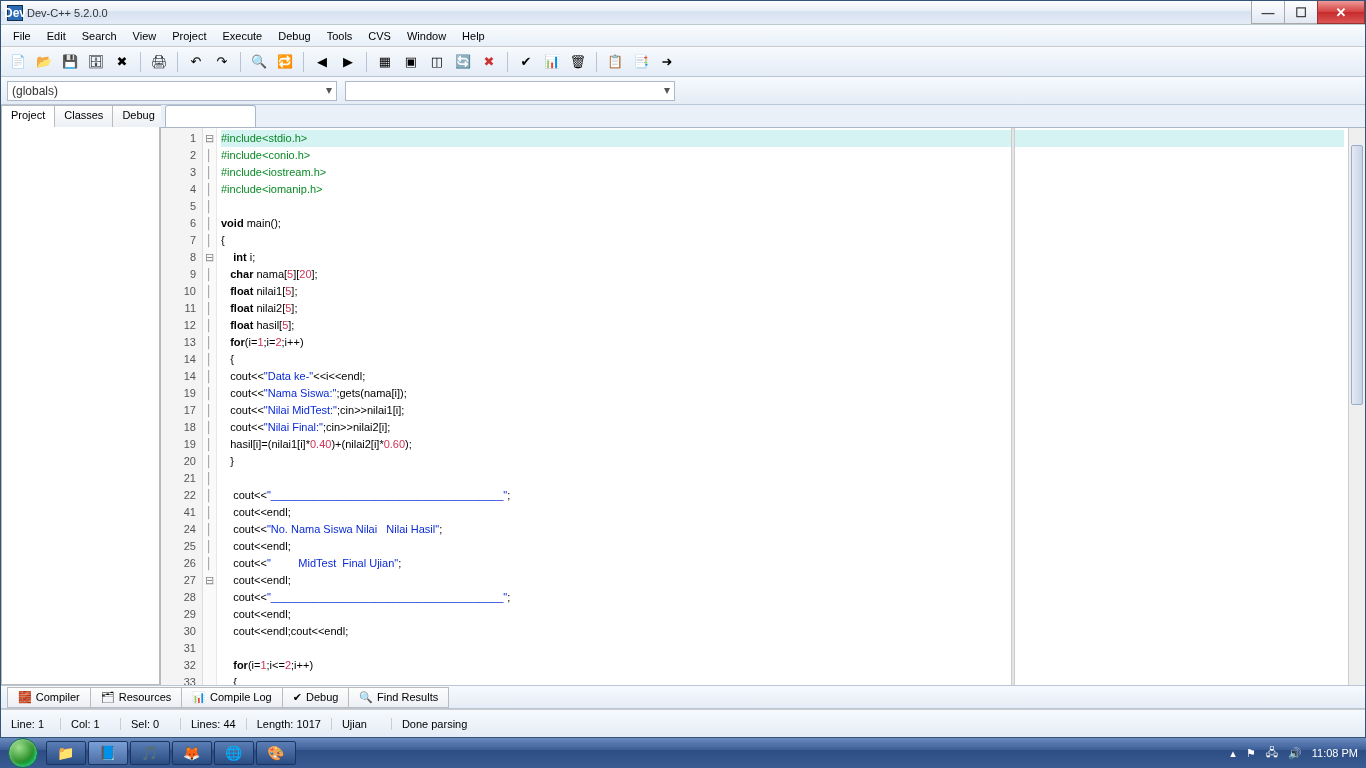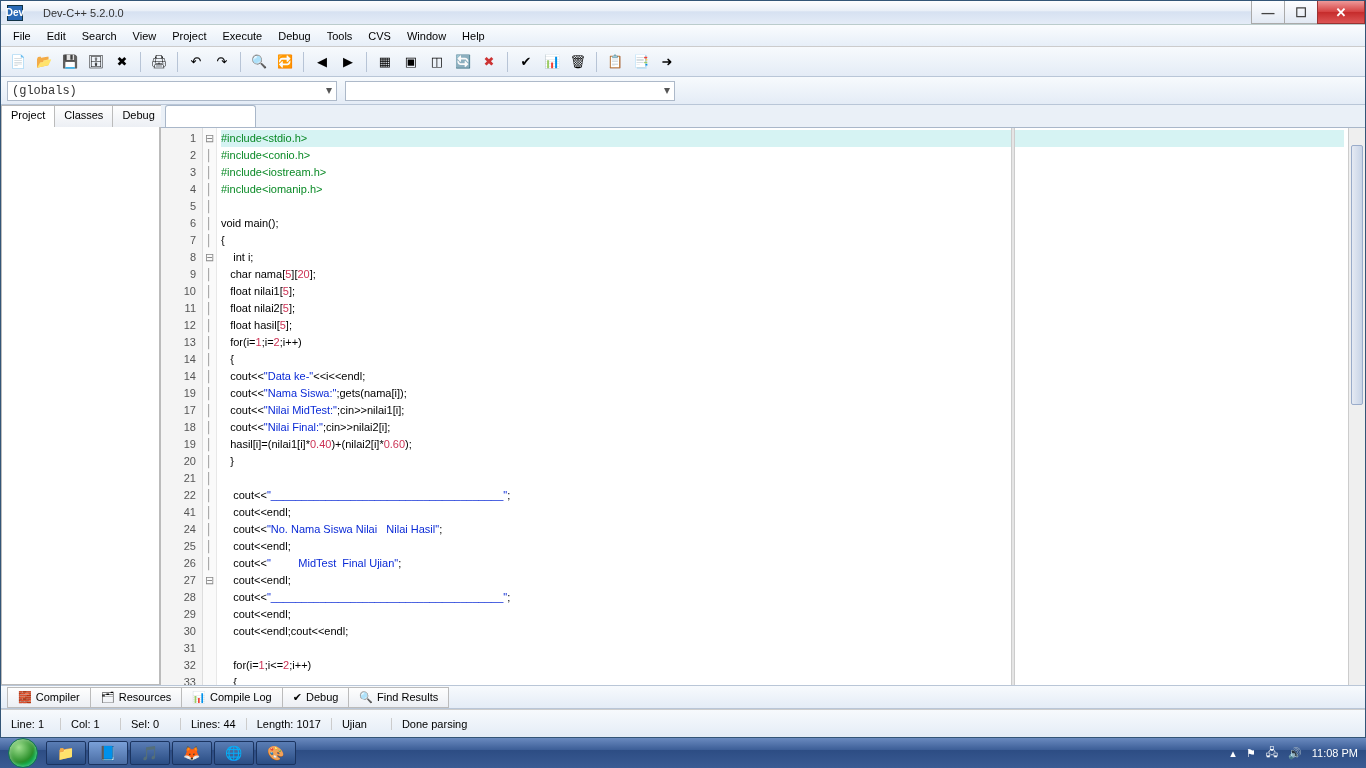--- a/index.html
+++ b/index.html
@@ -1,50 +1,50 @@
 <!DOCTYPE html>
 <html><head>
 <meta charset="utf-8">
 <style>
 *{margin:0;padding:0;box-sizing:border-box;font-family:Tahoma,Verdana,sans-serif;font-size:11px}
 html,body{width:1366px;height:768px;overflow:hidden;background:#000}
 .window{width:1366px;height:738px;background:#f0f0f0;display:flex;flex-direction:column;border:1px solid #357}
 .titlebar{height:24px;background:linear-gradient(to bottom,#fdfdfe,#e8eef7 45%,#d6e1f1 46%,#e4ecf7);display:flex;align-items:center;padding-left:6px;color:#333;border-bottom:1px solid #bcc}
-.titlebar .icon{width:16px;height:16px;background:#2a6ab6;color:#fff;font-size:10px;font-weight:bold;display:inline-flex;align-items:center;justify-content:center;margin-right:20px;border:1px solid #134}
+.titlebar .icon{width:16px;height:16px;background:#2a6ab6;color:#fff;font-size:12px;font-weight:bold;display:inline-flex;align-items:center;justify-content:center;margin-right:4px;border:1px solid #134}
 .titlebar .title{flex:1}
 .winbtns{display:flex;height:100%}
 .winbtn{width:34px;display:flex;align-items:center;justify-content:center;font-family:Arial;font-size:13px;font-weight:bold;color:#444;border:1px solid #aaa;border-top:none;background:linear-gradient(to bottom,#fdfdfe,#e2e9f3);margin-left:-1px}
 .winbtn.close{width:48px;background:linear-gradient(to bottom,#e99,#d64444 48%,#c62c2c 52%,#d55);color:#fff;border-color:#933}
 .menubar{height:22px;background:linear-gradient(to bottom,#fafcfe,#e7eff8);display:flex;align-items:center;padding-left:4px;border-bottom:1px solid #ccc}
 .menubar span{padding:3px 8px 3px 8px;cursor:default}
 .toolbar{height:30px;background:linear-gradient(to bottom,#f7fafd,#e4ecf6);display:flex;align-items:center;padding-left:6px;border-bottom:1px solid #b9c6d7;gap:4px}
 .tbtn{width:22px;height:22px;border:1px solid transparent;display:flex;align-items:center;justify-content:center;font-size:13px}
 .tsep{width:1px;height:20px;background:#b7c4d6;margin:0 3px}
 .selectorbar{height:28px;background:linear-gradient(to bottom,#f7fafd,#e4ecf6);display:flex;align-items:center;padding-left:6px;gap:8px;border-bottom:1px solid #b9c6d7}
-.combo{height:20px;background:#fff;border:1px solid #adb9c9;display:flex;align-items:center;padding:0 4px;font-family:Liberation Mono, monospace;font-size:12px;color:#333;position:relative}
+.combo{height:20px;background:#fff;border:1px solid #adb9c9;display:flex;align-items:center;padding:0 4px;font-family:Liberation Sans, sans-serif;font-size:12px;color:#333;position:relative}
 .combo::after{content:"▾";position:absolute;right:4px;color:#555;font-family:Tahoma}
 .combo.globals{width:330px}
 .combo.empty{width:330px}
 .body{flex:1;display:flex;min-height:0}
 .leftpanel{width:160px;background:#f0f0f0;display:flex;flex-direction:column;border-right:1px solid #bbb}
 .lefttabs{height:22px;display:flex;background:#eaf0f7}
 .lefttab{padding:3px 9px;border:1px solid #bbb;border-bottom:none;background:linear-gradient(to bottom,#fefefe,#eceff4);margin-right:-1px;font-size:11px}
 .lefttab.active{background:#fff;font-weight:normal}
 .leftbody{flex:1;background:#fff;border:1px solid #bbb;border-top:none}
 .editor{flex:1;display:flex;flex-direction:column;min-width:0}
 .edtabs{height:22px;display:flex;background:#eaf0f7;padding-left:4px}
 .edtab{padding:20px 14px;border:1px solid #a9b7c9;border-bottom:none;background:#fff;border-top-left-radius:3px;border-top-right-radius:3px;font-size:11px}
 .edbody{flex:1;background:#fff;border-top:1px solid #a9b7c9;display:flex;overflow:hidden;position:relative}
 .gutter{width:42px;background:#f4f4f4;border-right:1px solid #ddd;text-align:right;padding:2px 6px 2px 2px;color:#555;font-family:'Courier New',monospace;font-size:13px;line-height:17px}
 .fold{width:14px;background:#fafafa;border-right:1px solid #e8e8e8;font-family:'Courier New',monospace;font-size:13px;line-height:17px;text-align:center;color:#888;padding-top:2px}
 .code{flex:1;padding:2px 4px;font-family:'Courier New',monospace;font-size:13px;line-height:17px;white-space:pre;overflow:hidden}
 .codeline{height:17px}
 .codeline.hl{background:#d6f3f3}
 .code .pp{color:#0a8a26}
-.code .kw{color:#000;font-weight:normal}
+.code .kw{color:#000;font-weight:bold}
 .code .str{color:#0a2ad6}
 .code .num{color:#c35}
 .vscroll{width:17px;background:#efefef;border-left:1px solid #ccc}
 .vscroll .thumb{margin:17px 2px 0 2px;height:260px;background:linear-gradient(to right,#e5eaf3,#c7d3e6);border:1px solid #9aacca;border-radius:2px}
 .innersep{width:4px;background:#e5e5e5;border-left:1px solid #ccc;border-right:1px solid #ccc;position:absolute;top:0;bottom:0;left:850px}
 .bottomtabs{height:24px;background:linear-gradient(to bottom,#f7fafd,#e4ecf6);display:flex;align-items:center;padding-left:6px;border-top:1px solid #b9c6d7;border-bottom:1px solid #b9c6d7;gap:0}
 .btab{padding:3px 10px;border:1px solid #bbb;background:linear-gradient(to bottom,#fefefe,#eceff4);margin-right:-1px;display:flex;align-items:center;gap:4px}
 .btab .i{font-size:11px}
 .statusbar{height:28px;background:linear-gradient(to bottom,#f7fafd,#e4ecf6);display:flex;align-items:center;border-top:1px solid #ccc;font-size:11px}
 .statusbar span{padding:0 10px;border-right:1px solid #ccc;min-width:60px}

